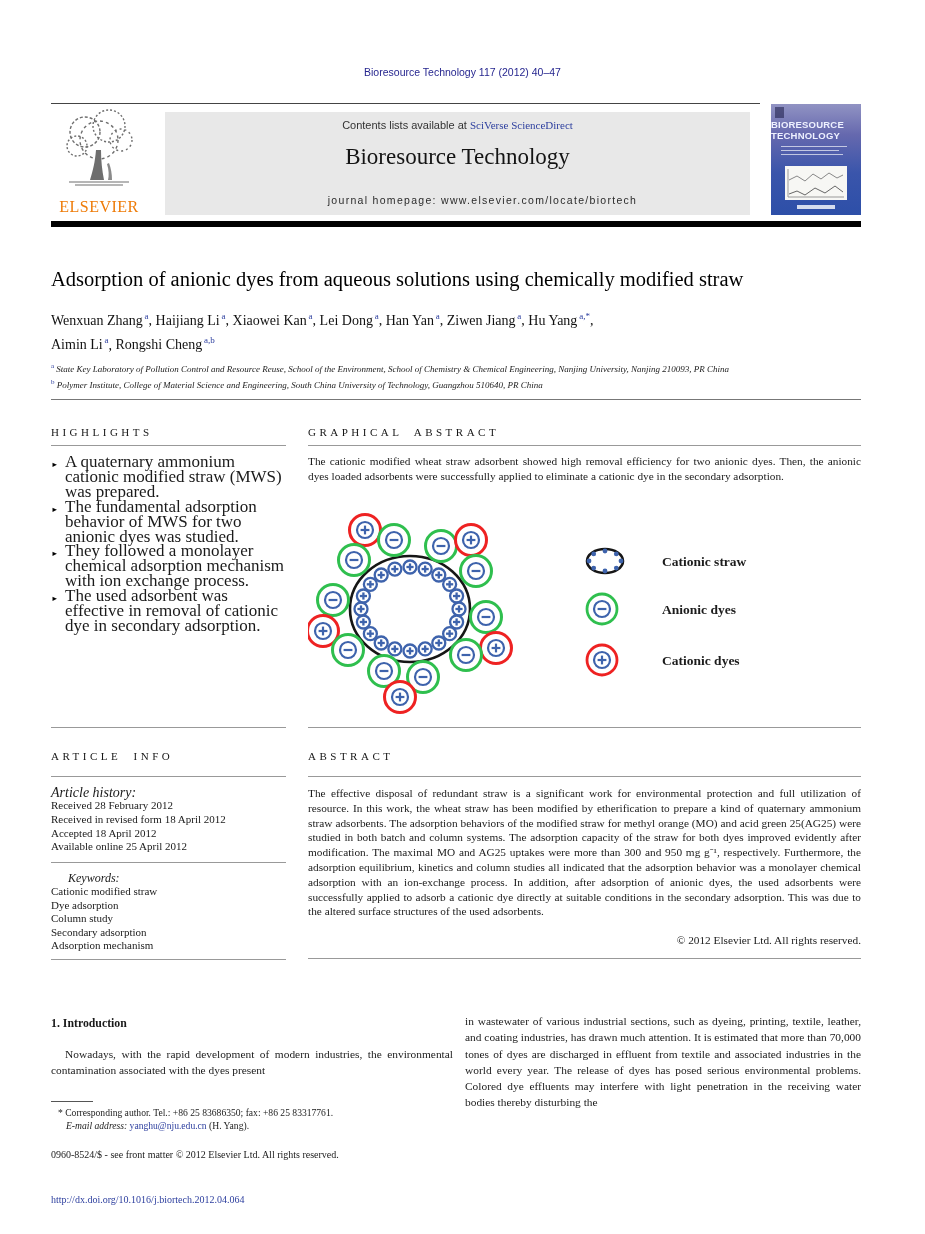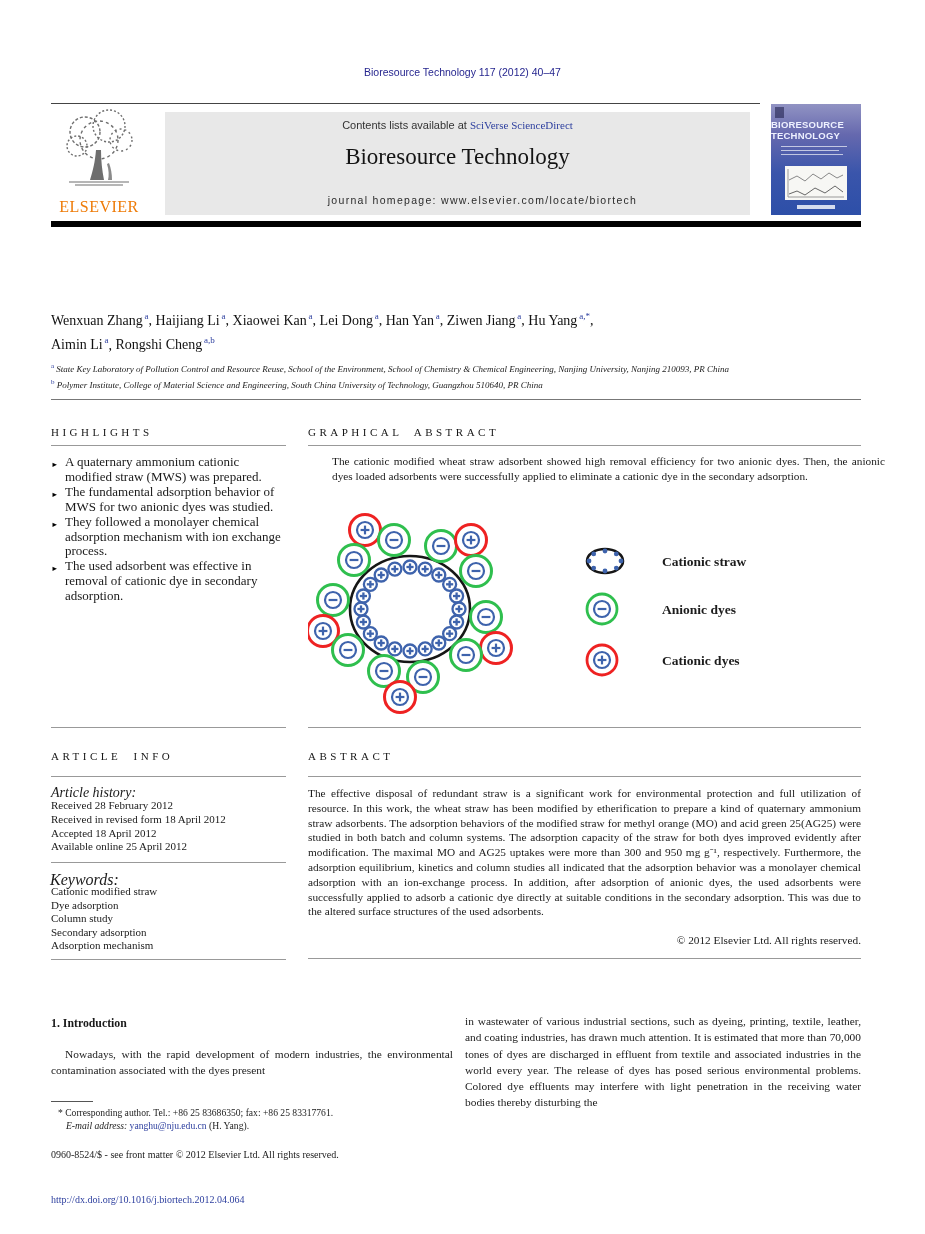--- a/index.html
+++ b/index.html
@@ -44,39 +44,39 @@
   .rule-affil{left:51px;top:399px;width:810px;height:1px;background:#777;}
 
   
   .sec-head{font-size:11px;letter-spacing:3.5px;word-spacing:6px;color:#161616;}
   .rule{background:#999;height:1px;}
 
   
   .hl-head{left:51px;top:426px;}
   .hl-rule{left:51px;top:445px;width:235px;}
   .hl-list{left:51px;top:455px;width:235px;}
-  .hl-item{position:relative;padding-left:14px;font-size:13px;line-height:14.9px;margin-bottom:0;}
+  .hl-item{position:relative;padding-left:14px;font-size:17px;line-height:14.9px;margin-bottom:0;}
   .hl-item::before{content:"\25BA";position:absolute;left:0;top:3px;font-size:7.5px;color:#000;}
 
   
   .ga-head{left:308px;top:426px;}
   .ga-rule{left:308px;top:445px;width:553px;}
-  .ga-text{left:308px;top:454px;width:553px;font-size:11.3px;line-height:14.8px;text-align:justify;margin-left:24px;}
+  .ga-text{left:308px;top:454px;width:553px;font-size:11.3px;line-height:14.8px;text-align:justify;}
   .ga-figure{left:308px;top:505px;width:553px;height:224px;}
   .hl-bottom-rule{left:51px;top:727px;width:235px;}
   .ga-bottom-rule{left:308px;top:727px;width:553px;}
 
   
   .ai-head{left:51px;top:750px;}
   .ai-rule1{left:51px;top:776px;width:235px;}
   .ai-hist-label{left:51px;top:785px;width:235px;font-size:14px;font-style:italic;}
   .ai-history{left:51px;top:799px;width:235px;}
   .info-line{font-size:11px;line-height:13.8px;}
   .ai-rule2{left:51px;top:862px;width:235px;}
-  .ai-kw-label{left:50px;top:871px;width:235px;font-size:16px;font-style:italic;}
+  .ai-kw-label{left:68px;top:871px;width:235px;font-size:12px;font-style:italic;}
   .ai-keywords{left:51px;top:885px;width:235px;}
   .ai-keywords .info-line{line-height:13.5px;}
   .ai-rule3{left:51px;top:959px;width:235px;}
 
   
   .ab-head{left:308px;top:750px;}
   .ab-rule1{left:308px;top:776px;width:553px;}
   .ab-text{left:308px;top:786px;width:553px;font-size:11.3px;line-height:14.8px;text-align:justify;}
   .ab-copy{left:308px;top:934px;width:553px;text-align:right;font-size:11.3px;}
   .ab-rule2{left:308px;top:958px;width:553px;}
@@ -148,20 +148,21 @@
         <polyline points="4,28 12,25 20,29 30,22 40,27 50,20 58,26" fill="none" stroke="#666" stroke-width="1"></polyline>
         <line x1="3" y1="3" x2="3" y2="31" stroke="#999" stroke-width="1"></line>
         <line x1="3" y1="31" x2="59" y2="31" stroke="#999" stroke-width="1"></line>
       </svg>
     </div>
     <div class="cover-footbar"></div>
   </div>
 
   <div class="abs black-bar"></div>
 
+  <h1 class="abs art-title" style="margin:0;font-weight:normal;">Adsorption of anionic dyes from aqueous solutions using chemically modified straw</h1>
 
   <div class="abs authors"><span>Wenxuan Zhang<sup class="asup"> a</sup></span>, <span>Haijiang Li<sup class="asup"> a</sup></span>, <span>Xiaowei Kan<sup class="asup"> a</sup></span>, <span>Lei Dong<sup class="asup"> a</sup></span>, <span>Han Yan<sup class="asup"> a</sup></span>, <span>Ziwen Jiang<sup class="asup"> a</sup></span>, <span>Hu Yang<sup class="asup"> a,*</sup></span>, <br><span>Aimin Li<sup class="asup"> a</sup></span>, <span>Rongshi Cheng<sup class="asup"> a,b</sup></span></div>
 
   <div class="abs affils">
     <div><sup>a</sup> <span>State Key Laboratory of Pollution Control and Resource Reuse, School of the Environment, School of Chemistry &amp; Chemical Engineering, Nanjing University, Nanjing 210093, PR China</span></div>
     <div><sup>b</sup> <span>Polymer Institute, College of Material Science and Engineering, South China University of Technology, Guangzhou 510640, PR China</span></div>
   </div>
 
   <div class="abs rule-affil"></div>
 

